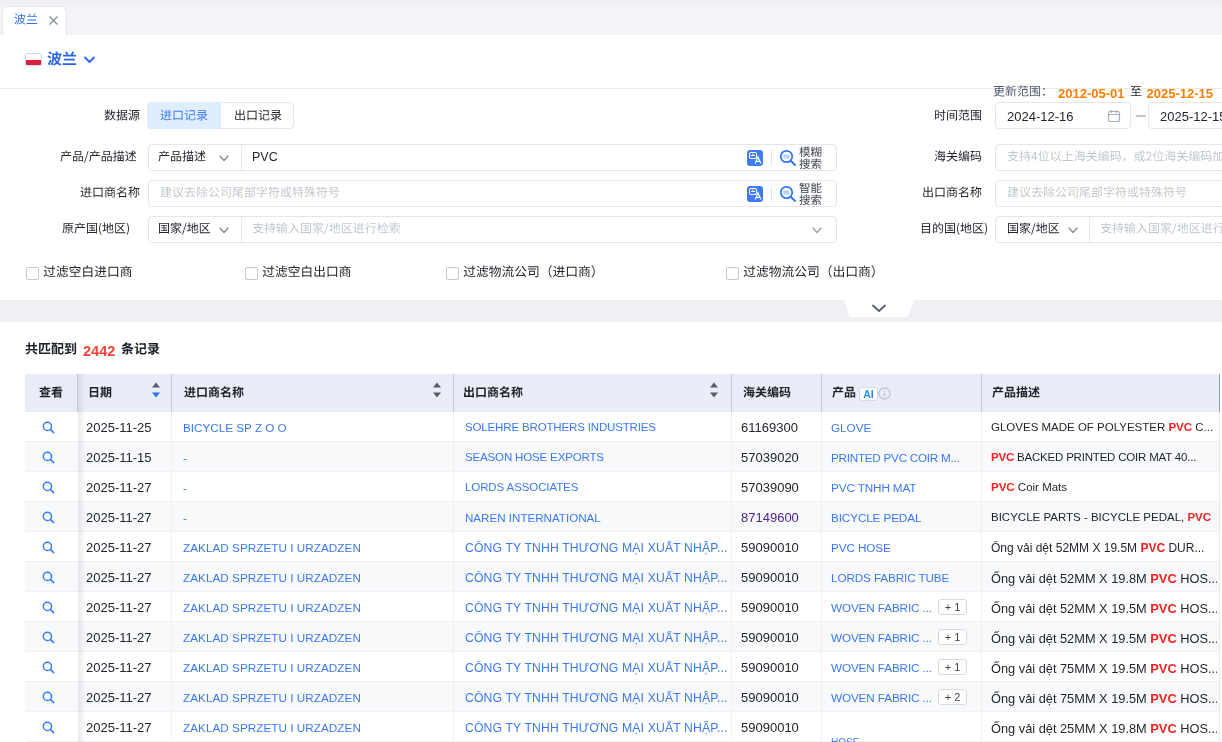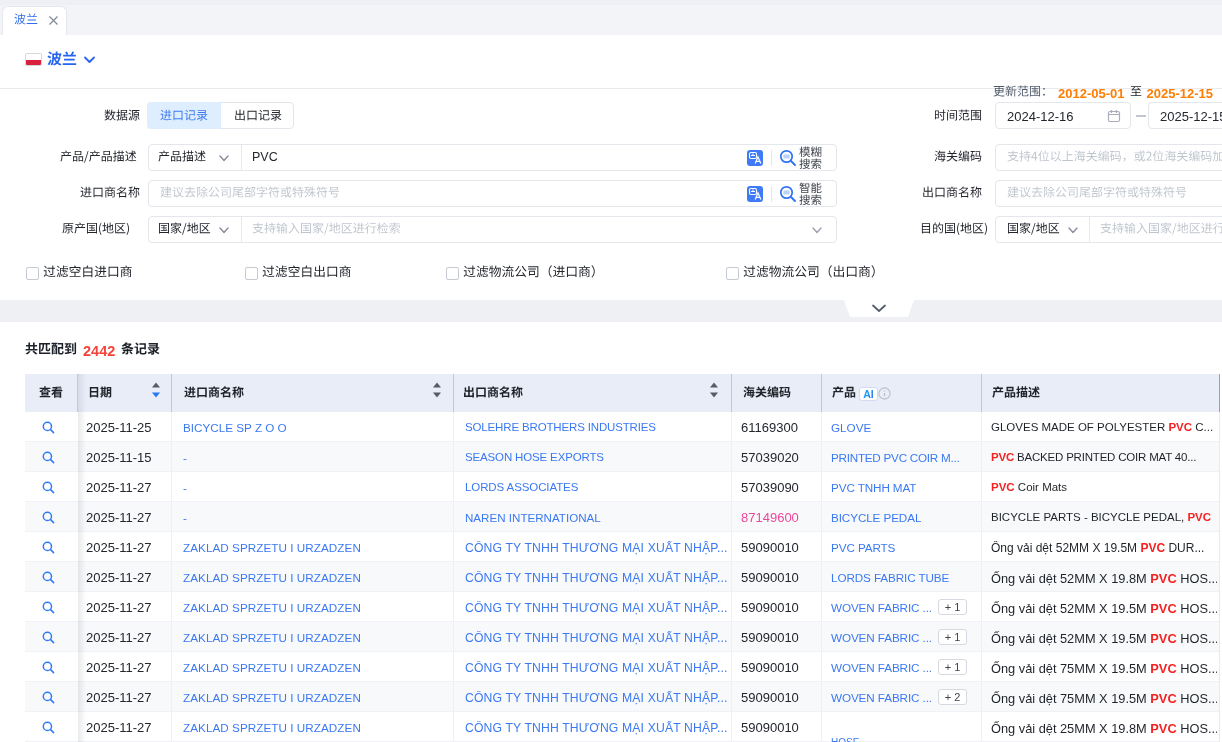--- a/index.html
+++ b/index.html
@@ -649,33 +649,33 @@
     <div class="cell lnk" style="left:831px;top:481px;max-width:145px;font-size:11.7px;letter-spacing:-0.1px">PVC TNHH MAT</div>
     <div class="cell" style="left:991px;top:481px;color:#1f2329;max-width:226px;font-size:11.5px;letter-spacing:0px;text-overflow:clip"><span style="color:#f52222;font-weight:bold">PVC</span> Coir Mats</div>
     <div class="abs" style="left:25px;top:502px;width:1194px;height:30px;background:#f8f9fb;border-bottom:1px solid #f0f2f5"></div>
     <svg class="abs" style="left:42px;top:511px" width="13" height="13" viewBox="0 0 13 13">
       <circle cx="5.4" cy="5.4" r="4.1" fill="none" stroke="#2f7cf6" stroke-width="1.5"></circle>
       <path d="M8.6 8.6L11.6 11.6" stroke="#2f7cf6" stroke-width="1.5" stroke-linecap="round"></path>
     </svg>
     <div class="cell" style="left:86px;top:510px;color:#23262d">2025-11-27</div>
     <div class="cell lnk" style="left:183px;top:511px;max-width:263px;font-size:11.7px;letter-spacing:0px">-</div>
     <div class="cell lnk" style="left:465px;top:511px;max-width:263px;font-size:11.6px;letter-spacing:0px">NAREN INTERNATIONAL</div>
-    <div class="cell" style="left:741px;top:510px;color:#ec4899">87149600</div>
+    <div class="cell" style="left:741px;top:510px;color:#4c1d95">87149600</div>
     <div class="cell lnk" style="left:831px;top:511px;max-width:145px;font-size:11.7px;letter-spacing:-0.1px">BICYCLE PEDAL</div>
     <div class="cell" style="left:991px;top:511px;color:#1f2329;max-width:226px;font-size:11.5px;letter-spacing:0px;text-overflow:clip">BICYCLE PARTS - BICYCLE PEDAL, <span style="color:#f52222;font-weight:bold">PVC</span></div>
     <div class="abs" style="left:25px;top:532px;width:1194px;height:30px;background:#fff;border-bottom:1px solid #f0f2f5"></div>
     <svg class="abs" style="left:42px;top:541px" width="13" height="13" viewBox="0 0 13 13">
       <circle cx="5.4" cy="5.4" r="4.1" fill="none" stroke="#2f7cf6" stroke-width="1.5"></circle>
       <path d="M8.6 8.6L11.6 11.6" stroke="#2f7cf6" stroke-width="1.5" stroke-linecap="round"></path>
     </svg>
     <div class="cell" style="left:86px;top:540px;color:#23262d">2025-11-27</div>
     <div class="cell lnk" style="left:183px;top:541px;max-width:263px;font-size:11.7px;letter-spacing:0.05px">ZAKLAD SPRZETU I URZADZEN</div>
     <div class="cell lnk" style="left:465px;top:541px;max-width:263px;font-size:12.2px;letter-spacing:0.15px">CÔNG TY TNHH THƯƠNG MẠI XUẤT NHẬP...</div>
     <div class="cell" style="left:741px;top:540px;color:#23262d">59090010</div>
-    <div class="cell lnk" style="left:831px;top:541px;max-width:145px;font-size:11.7px;letter-spacing:-0.1px">PVC PARTS</div>
+    <div class="cell lnk" style="left:831px;top:541px;max-width:145px;font-size:11.7px;letter-spacing:-0.1px">PVC HOSE</div>
     <div class="cell" style="left:991px;top:541px;color:#1f2329;max-width:226px;font-size:12px;letter-spacing:0px;text-overflow:clip">Ống vải dệt 52MM X 19.5M <span style="color:#f52222;font-weight:bold">PVC</span> DUR...</div>
     <div class="abs" style="left:25px;top:562px;width:1194px;height:30px;background:#f8f9fb;border-bottom:1px solid #f0f2f5"></div>
     <svg class="abs" style="left:42px;top:571px" width="13" height="13" viewBox="0 0 13 13">
       <circle cx="5.4" cy="5.4" r="4.1" fill="none" stroke="#2f7cf6" stroke-width="1.5"></circle>
       <path d="M8.6 8.6L11.6 11.6" stroke="#2f7cf6" stroke-width="1.5" stroke-linecap="round"></path>
     </svg>
     <div class="cell" style="left:86px;top:570px;color:#23262d">2025-11-27</div>
     <div class="cell lnk" style="left:183px;top:571px;max-width:263px;font-size:11.7px;letter-spacing:0.05px">ZAKLAD SPRZETU I URZADZEN</div>
     <div class="cell lnk" style="left:465px;top:571px;max-width:263px;font-size:12.2px;letter-spacing:0.15px">CÔNG TY TNHH THƯƠNG MẠI XUẤT NHẬP...</div>
     <div class="cell" style="left:741px;top:570px;color:#23262d">59090010</div>

